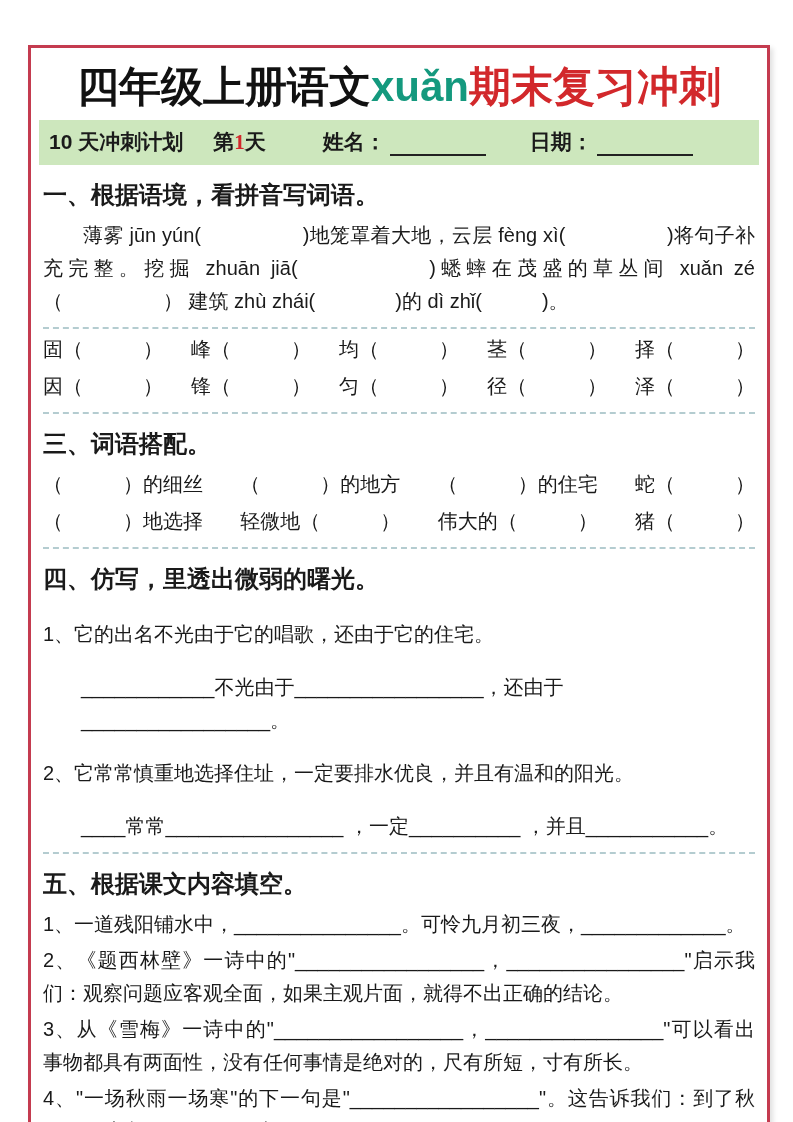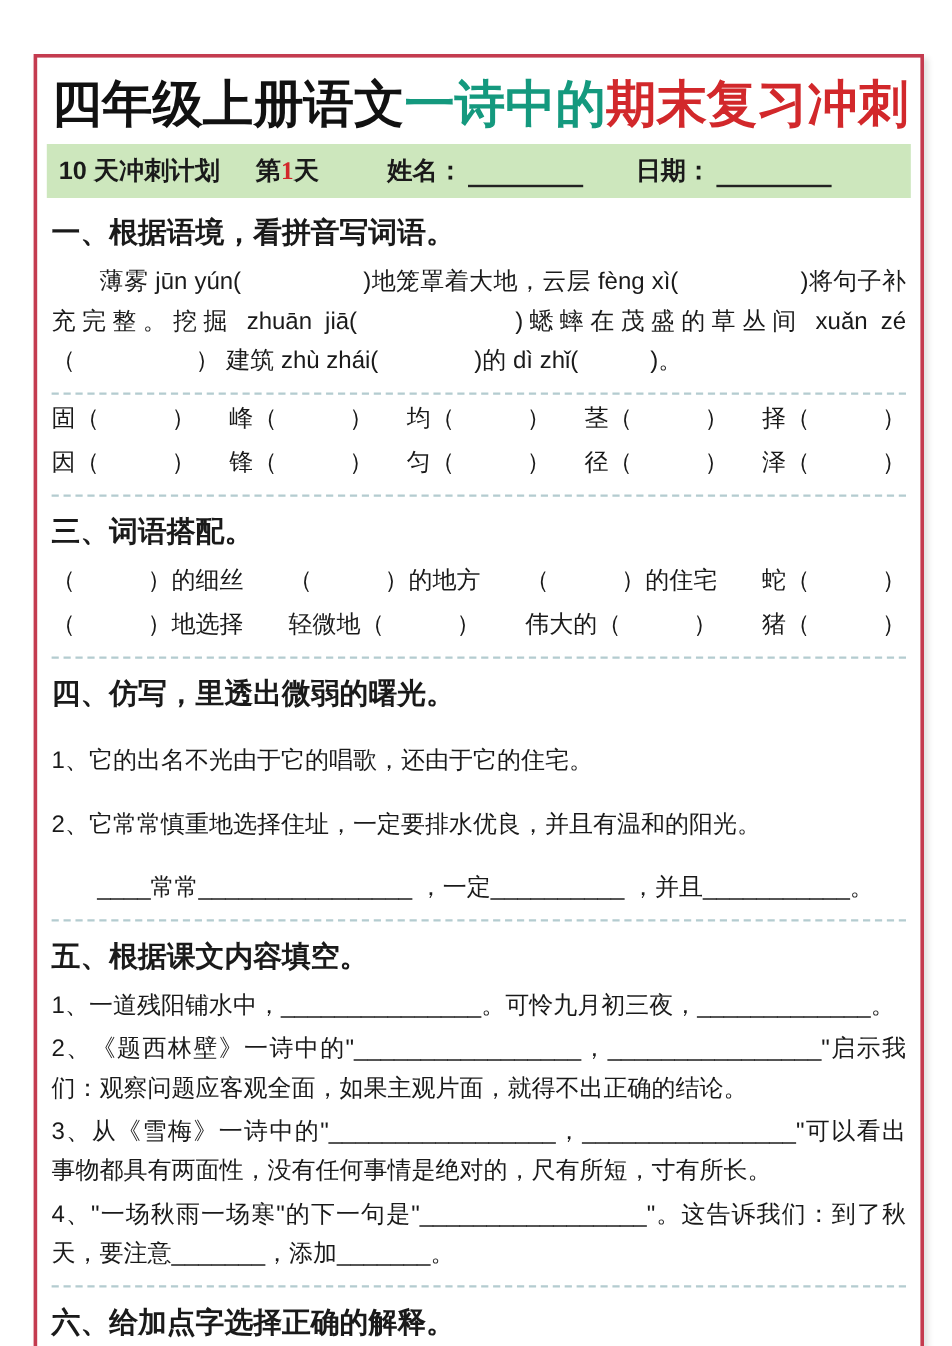--- a/index.html
+++ b/index.html
@@ -87,21 +87,21 @@
   }
   .blank-line{margin:2px 0 2px 38px;}
   .sentence{margin:20px 0;}
   .fill-item{margin:3px 0;text-align:justify;}
 </style>
 </head>
 <body>
 
 <div class="frame">
 
-  <h1 class="page-title"><span class="t-black">四年级上册语文</span><span class="t-teal">一诗中的</span><span class="t-red">期末复习冲刺</span></h1>
+  <h1 class="page-title"><span class="t-black">四年级上册语文</span><span class="t-teal">xuǎn</span><span class="t-red">期末复习冲刺</span></h1>
 
   <div class="header-bar">
     <span>10 天冲刺计划</span>
     <span class="day"><span>第</span><span class="num">1</span><span>天</span></span>
     <span class="name-label">姓名：</span>
     <span class="uline"></span>
     <span class="date-label">日期：</span>
     <span class="uline"></span>
   </div>
 
@@ -142,20 +142,21 @@
       <span>轻微地（　　　）</span>
       <span>伟大的（　　　）</span>
       <span>猪（　　　）</span>
     </div>
   </div>
   <hr class="sep">
 
   <div class="body-text">
     <div class="sec-title">四、仿写，里透出微弱的曙光。</div>
     <p class="sentence">1、它的出名不光由于它的唱歌，还由于它的住宅。</p>
+    <p class="blank-line">____________不光由于_________________，还由于_________________。</p>
     <p class="sentence">2、它常常慎重地选择住址，一定要排水优良，并且有温和的阳光。</p>
     <p class="blank-line">____常常________________ ，一定__________ ，并且___________。</p>
   </div>
   <hr class="sep">
 
   <div class="body-text">
     <div class="sec-title">五、根据课文内容填空。</div>
     <p class="fill-item">1、一道残阳铺水中，_______________。可怜九月初三夜，_____________。</p>
     <p class="fill-item">2、《题西林壁》一诗中的"_________________，________________"启示我们：观察问题应客观全面，如果主观片面，就得不出正确的结论。</p>
     <p class="fill-item">3、从《雪梅》一诗中的"_________________，________________"可以看出事物都具有两面性，没有任何事情是绝对的，尺有所短，寸有所长。</p>

